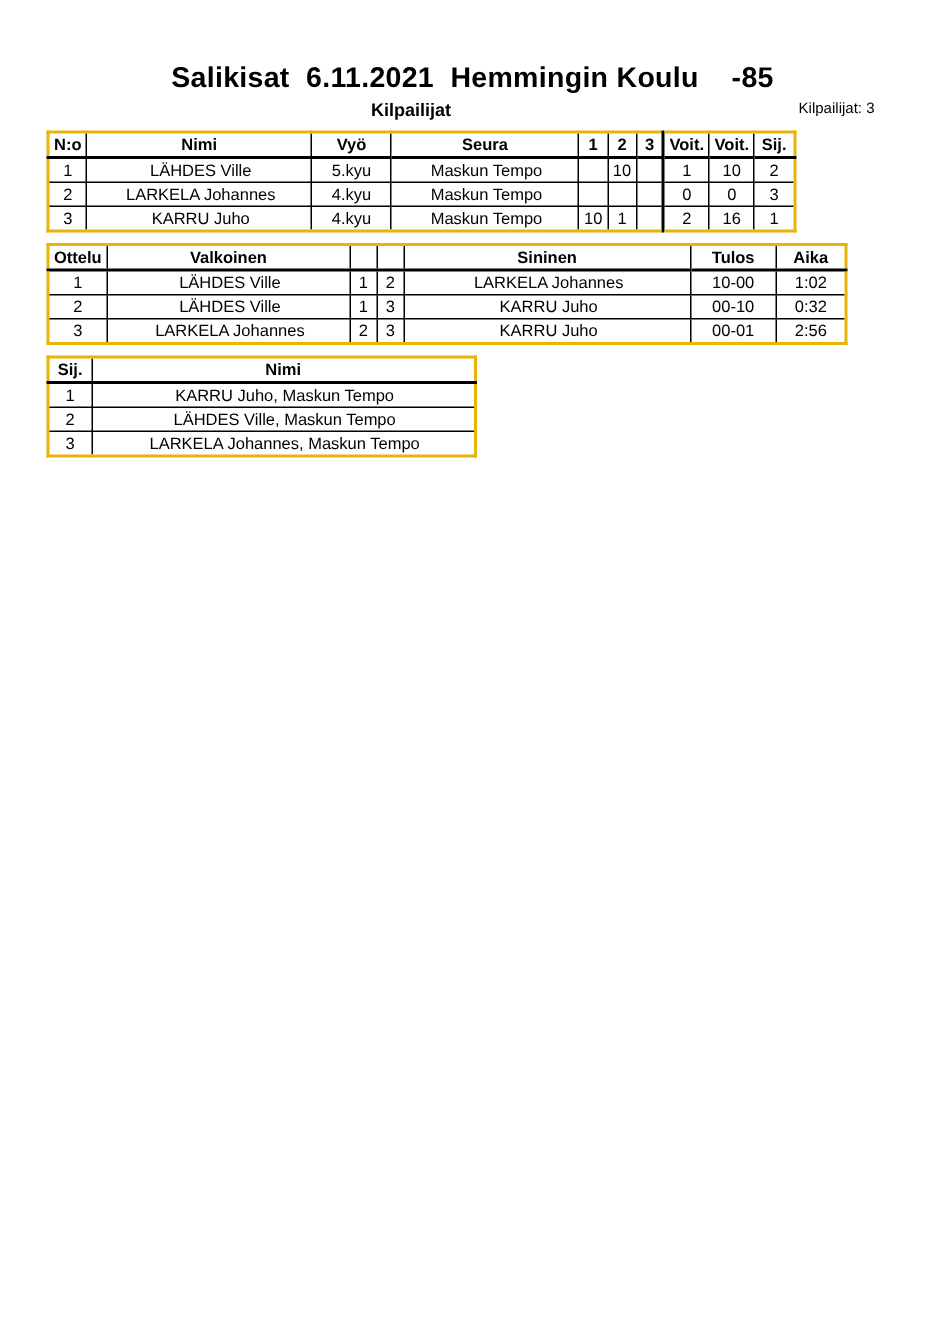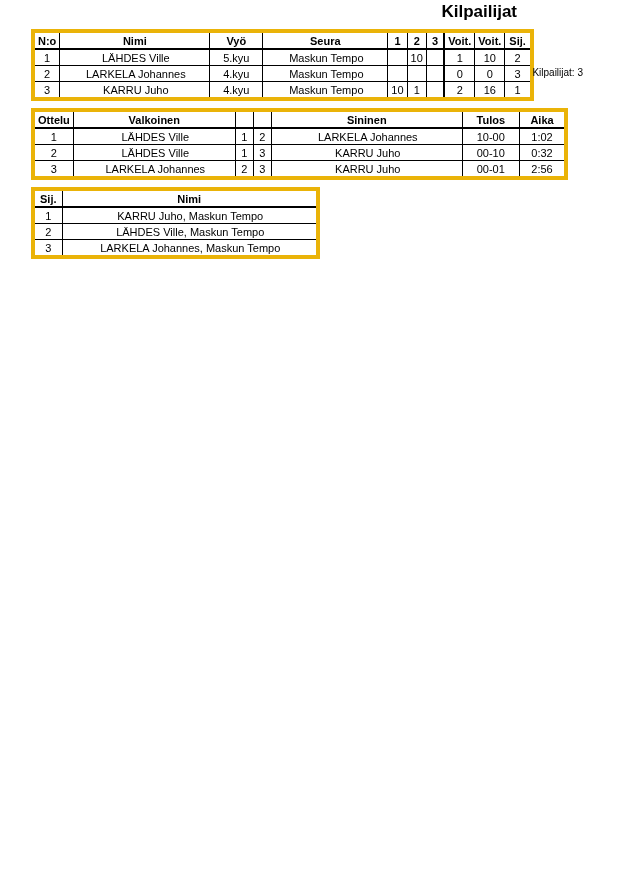--- a/index.html
+++ b/index.html
@@ -14,39 +14,39 @@
   }
   .title {
     padding-top: 42px;
     text-align: center;
     font-size: 19px;
     font-weight: bold;
     white-space: pre;
     letter-spacing: 0.2px;
   }
   .section-title {
-    font-size: 17px;
+    font-size: 12px;
     font-weight: bold;
-    text-align: right;
+    text-align: center;
   }
   .sec-competitors { width: 486px; margin: 2px 0 0 31px; }
   .sec-matches    { width: 528px; margin: 22px 0 0 31px; }
   .sec-results    { width: 285px; margin: 20px 0 0 31px; }
   .count-label {
     position: absolute;
     top: 67px;
     right: 47px;
     font-size: 10px;
   }
   table {
     border-collapse: collapse;
     table-layout: fixed;
     margin-left: 31px;
     margin-top: 7px;
-    border: 4px solid #eab308;
+    border: 2px solid #eab308;
     font-size: 11px;
   }
   th, td {
     border: 1px solid #000;
     height: 15px;
     padding: 0 3px;
     overflow: hidden;
     white-space: nowrap;
   }
   thead th {
@@ -56,20 +56,21 @@
   }
   td.c { text-align: center; }
   td.l { text-align: center; padding-left: 5px; }
   .heavy-left { border-left: 2px solid #000; margin-top: 48px; }
 </style>
 </head>
 <body>
 
 <div class="page">
 
+  <div class="title">Salikisat  6.11.2021  Hemmingin Koulu    -85</div>
 
   <div class="count-label">Kilpailijat: 3</div>
 
   <div class="section-title sec-competitors">Kilpailijat</div>
 
   <table>
     <colgroup>
       <col style="width:24px">
         <col style="width:150px">
         <col style="width:53px">

